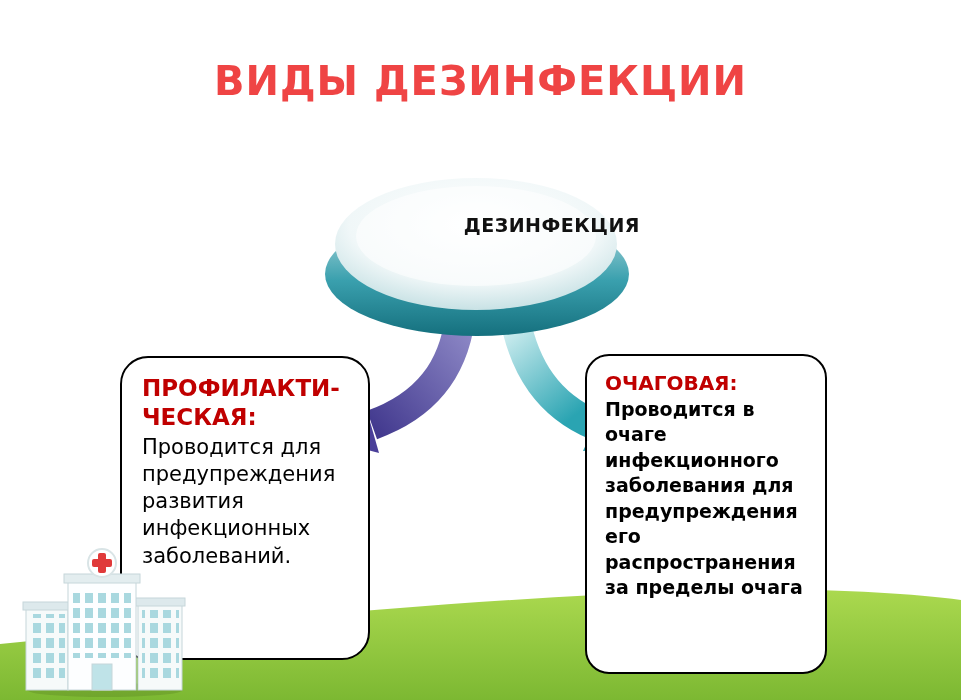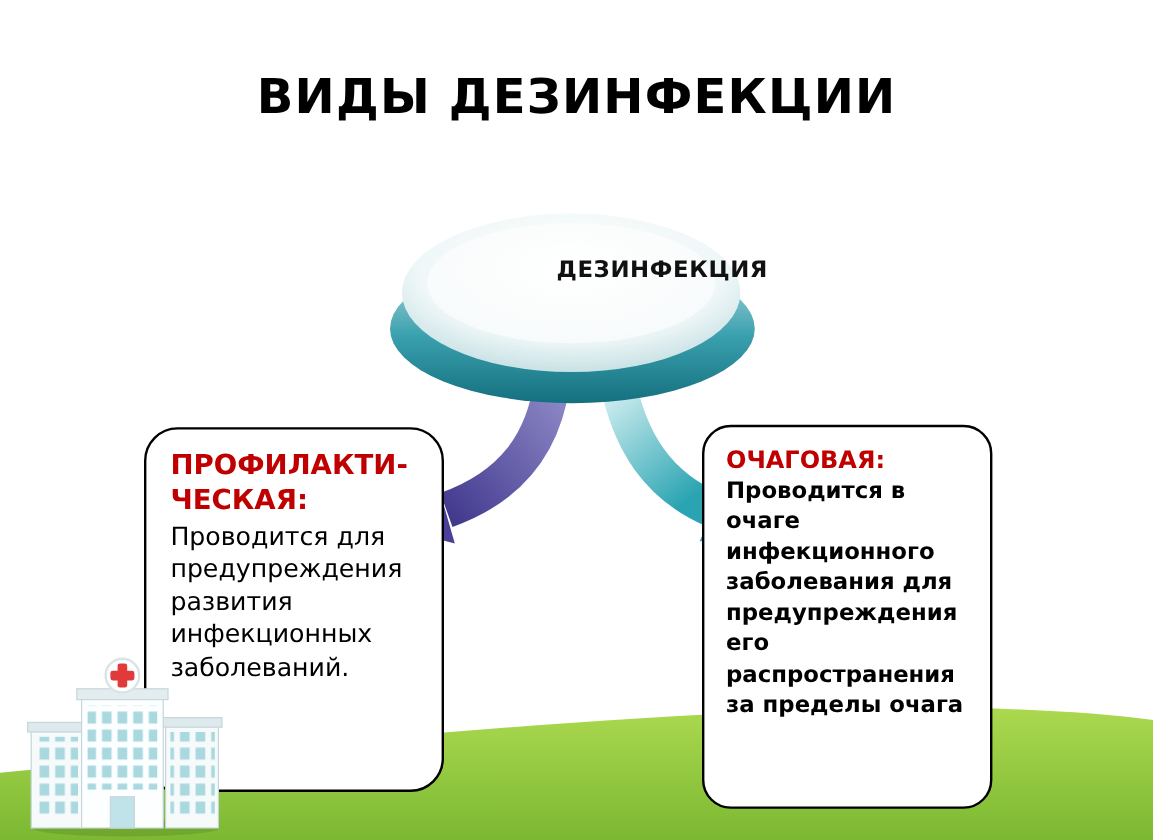--- a/index.html
+++ b/index.html
@@ -2,21 +2,21 @@
 <html><head>
 <meta charset="utf-8">
 <style>
   html,body{margin:0;padding:0;background:#ffffff;}
   .slide{
     position:relative;width:961px;height:700px;overflow:hidden;background:#ffffff;
     font-family:"DejaVu Sans","Liberation Sans",sans-serif;
   }
   .title{
     position:absolute;top:58px;left:0;width:100%;
-    text-align:center;font-size:40px;font-weight:bold;color:#000000;
+    text-align:center;font-size:40px;font-weight:bold;color:#ef4444;
     letter-spacing:1px;margin:0;
   }
   .layer{position:absolute;}
   
   .disc{position:absolute;left:320px;top:156px;width:320px;height:190px;}
   .disc svg{display:block;}
   .disc-label{
     position:absolute;left:0;top:58px;width:100%;text-align:right;
     font-size:19px;font-weight:bold;color:#111;letter-spacing:.5px;
   }

